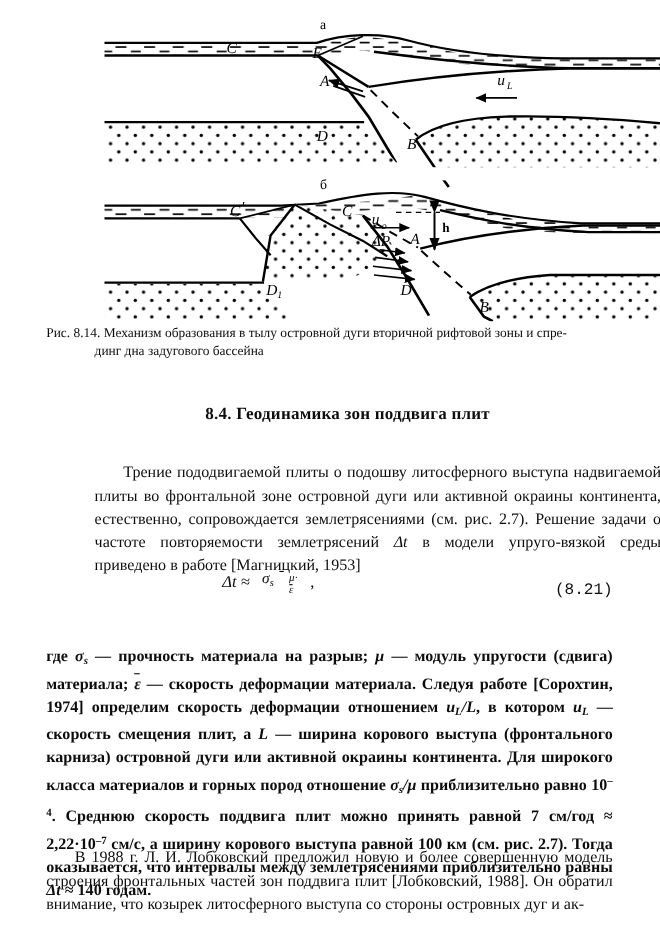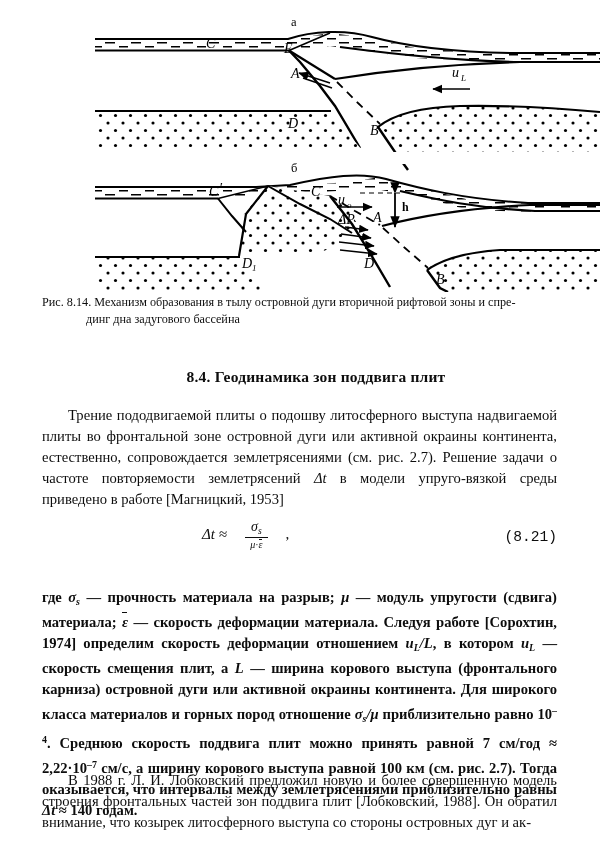--- a/index.html
+++ b/index.html
@@ -82,21 +82,21 @@
   .para {
     position: absolute;
     left: 42px;
     width: 515px;
     font-size: 14.6px;
     line-height: 21.2px;
     text-align: justify;
     text-indent: 26px;
     hyphens: none;
   }
-  #para-1 { top: 390px; }
+  #para-1 { top: 405px; margin-left: 44px; }
   #para-where {
     top: 572px;
     text-indent: 0;
     font-weight: bold;
   }
   #para-lobkovsky { top: 755px; }
 
   .nowrap { white-space: nowrap; }
   i.var { font-style: italic; }
   .sub { font-size: 0.68em; vertical-align: -0.28em; font-style: italic; }
@@ -126,24 +126,23 @@
     position: absolute;
     left: 160px;
     top: 2px;
     font-size: 15px;
     display: flex;
     align-items: center;
     gap: 4px;
   }
   .frac {
     display: inline-flex;
-    flex-direction: column;
-    align-items: center;
+    flex-direction: row;
     vertical-align: middle;
-    margin: 0 14px;
+    margin: 0 2px;
   }
   .frac .num {
     padding: 0 5px 1px 5px;
     font-size: 14px;
   }
   .frac .bar {
     width: 100%;
     border-top: 1.1px solid #0d0d0d;
   }
   .frac .den {

